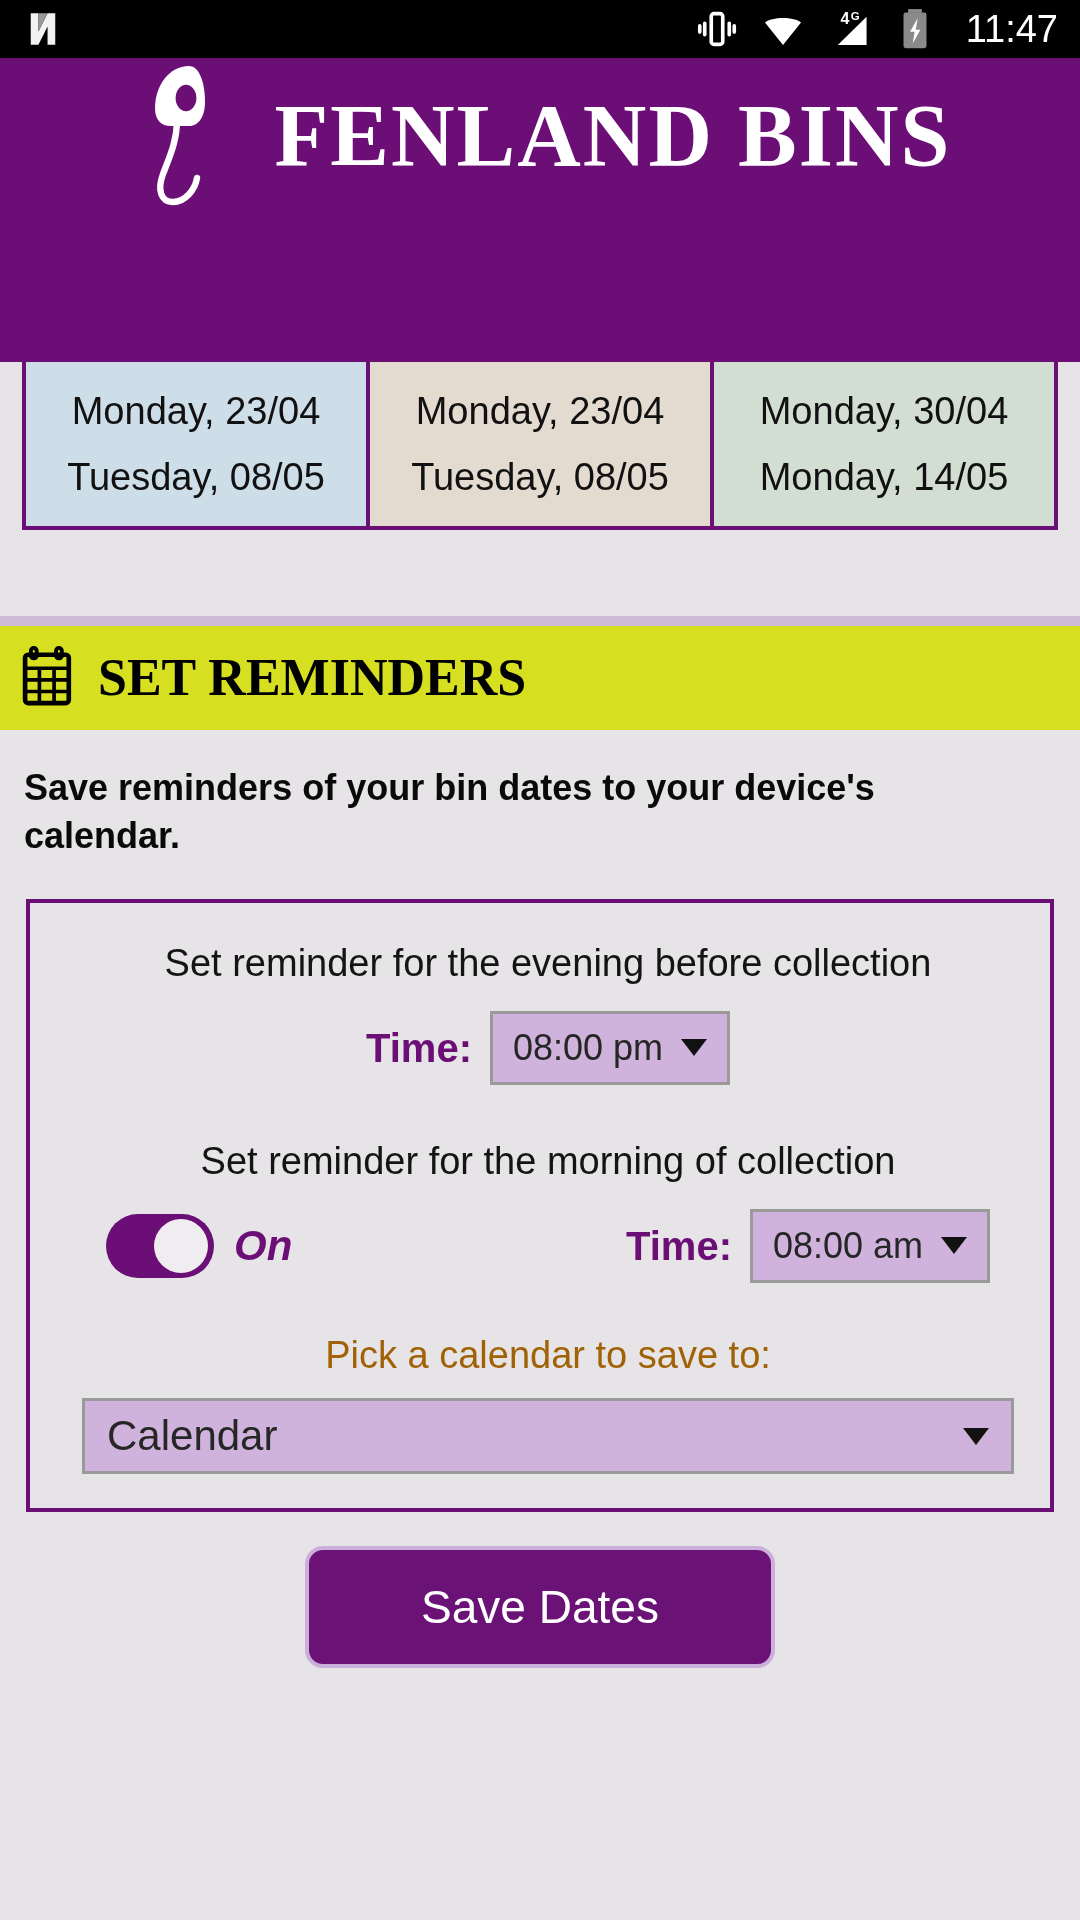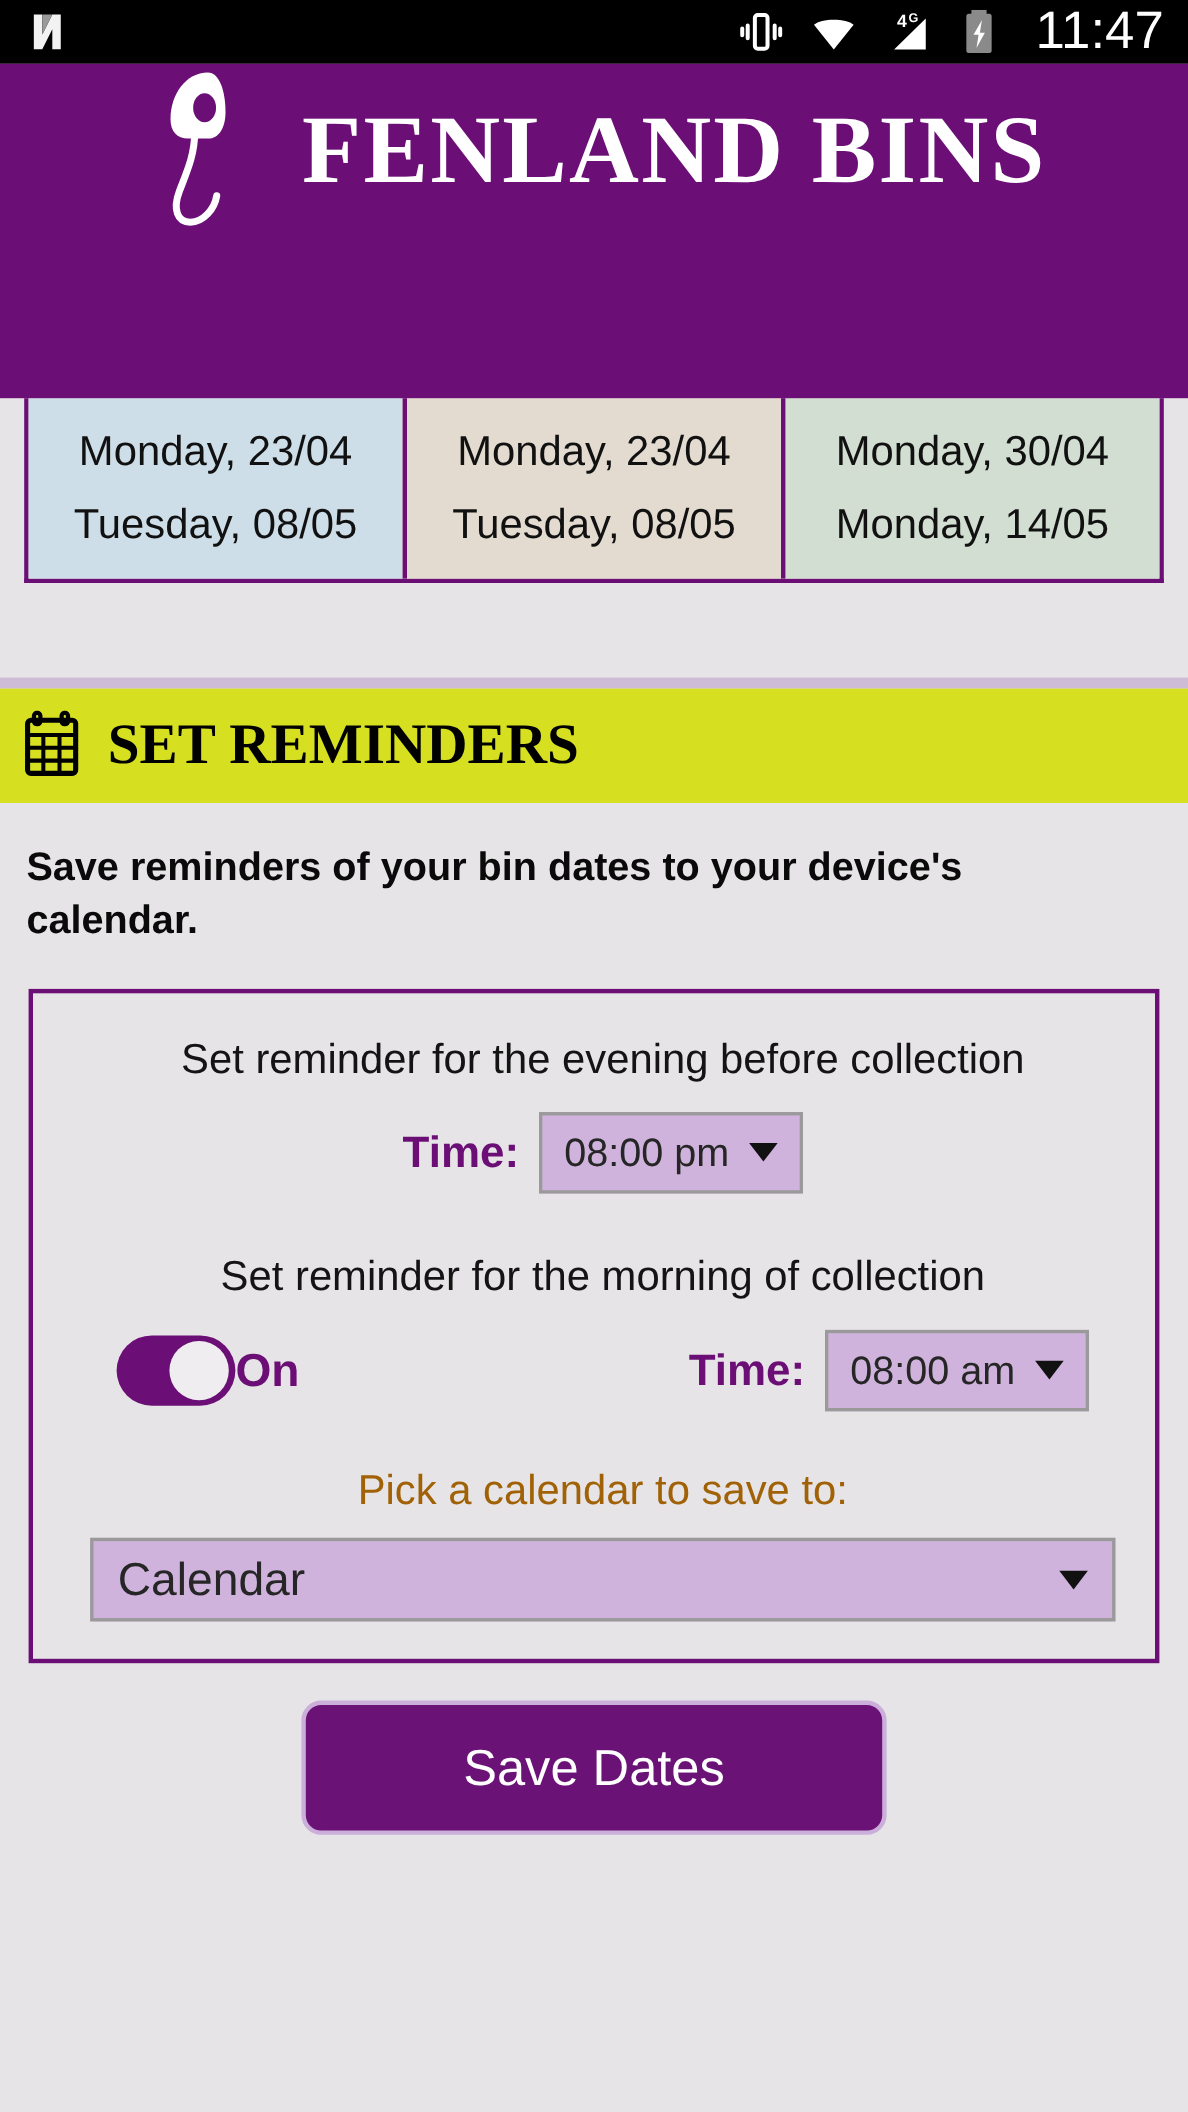--- a/index.html
+++ b/index.html
@@ -27,21 +27,21 @@
   .sb-left { display: flex; align-items: center; }
   .sb-spacer { flex: 1; }
   .sb-right {
     display: flex;
     align-items: center;
     gap: 20px;
   }
   .sb-icon { display: block; }
   .sb-clock {
     color: #FFFFFF;
-    font-size: 48px;
+    font-size: 38px;
     font-family: "Liberation Sans", sans-serif;
     letter-spacing: 0px;
     margin-left: 14px;
     line-height: 1;
   }
   .nlogo { display:block; }
 
   
   .appheader {
     height: 304px;
@@ -205,20 +205,22 @@
     top: 5px; right: 6px;
     width: 54px; height: 54px;
     border-radius: 50%;
     background: #EFEDEF;
   }
   .toggle-state {
     color: #6B0F76;
     font-weight: bold;
     font-size: 42px;
     line-height: 1;
+    margin-left: 20px;
+    font-style: italic;
   }
   .spacer-mid { flex: 1; }
   .morning-time-group {
     display: flex;
     align-items: center;
     gap: 18px;
     margin-right: 60px;
   }
   .cal-label {
     text-align: center;
@@ -250,21 +252,21 @@
     margin-top: 34px;
   }
   .save-btn {
     background: #6B1277;
     border: 4px solid #CBAEDA;
     border-radius: 18px;
     color: #FFFFFF;
     font-size: 46px;
     line-height: 1;
     padding: 34px 0;
-    width: 532px;
+    width: 470px;
     text-align: center;
     box-sizing: border-box;
     font-family: "Liberation Sans", sans-serif;
   }
 </style>
 </head>
 <body>
 
 <div class="statusbar">
   <div class="sb-left">

